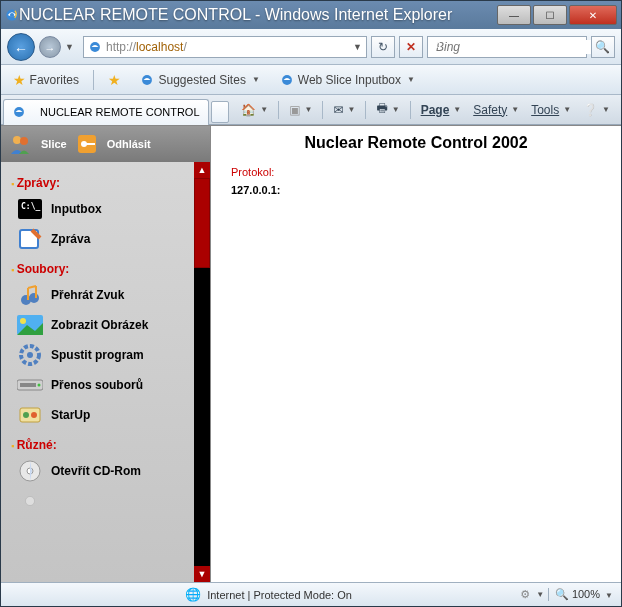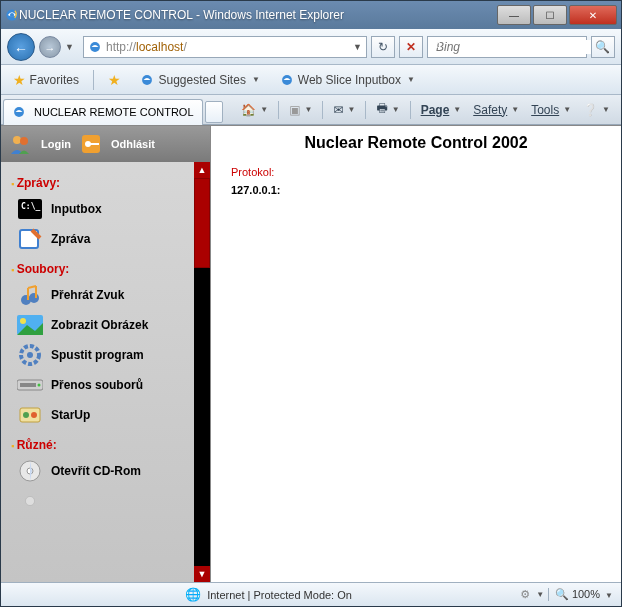--- a/index.html
+++ b/index.html
@@ -20,21 +20,21 @@
   flex-direction: column;
 }
 .titlebar {
   height: 28px;
   background: linear-gradient(#6b8bb0, #5a7a9c);
   display: flex;
   align-items: center;
   padding: 0 4px;
   color: #fff;
 }
-.titlebar .title { flex: 1; font-size: 12px; text-shadow: 0 1px 2px rgba(0,0,0,.4); }
+.titlebar .title { flex: 1; font-size: 16px; text-shadow: 0 1px 2px rgba(0,0,0,.4); }
 .ctrlbtn {
   width: 34px; height: 20px;
   background: linear-gradient(#dedede,#bcbcbc);
   border: 1px solid #666;
   margin-left: 2px;
   display: inline-flex; align-items: center; justify-content: center;
   font-size: 10px; color: #333;
   border-radius: 2px;
 }
 .ctrlbtn.close { background: linear-gradient(#e06a5a,#c03020); color: #fff; width: 48px; }
@@ -82,21 +82,21 @@
 .star { color:#f0b020;font-size:14px; }
 .dd { font-size:8px;color:#555;margin-left:2px; }
 .tabrow {
   height: 30px; background: linear-gradient(#e8eef4,#d0dae4);
   border-bottom:1px solid #98a8b8;
   display:flex; align-items:center; padding:0 2px;
 }
 .tab {
   height:26px; background:linear-gradient(#fff,#eef4fa);
   border:1px solid #a0b0c0; border-bottom:none; border-radius:3px 3px 0 0;
-  display:inline-flex; align-items:center; padding:0 8px; gap:8px; font-size:11px;
+  display:inline-flex; align-items:center; padding:0 8px; gap:14px; font-size:11px;
   margin-top:4px;
 }
 .tabtools { margin-left:auto; display:flex; align-items:center; gap:2px; padding-right:4px;}
 .tbtn { padding:3px 5px; color:#345; font-size:12px; display:inline-flex;align-items:center;gap:2px;}
 .tbtn .dd{font-size:8px;}
 .sep { width:1px;height:18px;background:#a8b8c8;margin:0 3px;}
 .content {
   flex:1; background:#fff; display:flex; overflow:hidden; border-top:1px solid #888;
   position: relative;
 }
@@ -259,21 +259,21 @@
     <div class="sidebar">
       <div class="sb-top">
         <span class="icon">
             <svg width="24" height="24" viewBox="0 0 24 24">
               <circle cx="8" cy="8" r="4" fill="#f0b050"></circle>
               <circle cx="15" cy="9" r="4" fill="#e07030"></circle>
               <path d="M2 22 Q8 14 14 22" fill="#4080d0"></path>
               <path d="M10 22 Q15 15 20 22" fill="#50a050"></path>
             </svg>
           </span>
-        <span>Login</span>
+        <span>Slice</span>
         <span class="icon">
             <svg width="24" height="24" viewBox="0 0 24 24">
               <rect x="3" y="3" width="18" height="18" rx="3" fill="#f0a030"></rect>
               <circle cx="9" cy="12" r="3" fill="#fff"></circle>
               <rect x="11" y="11" width="9" height="2" fill="#fff"></rect>
             </svg>
           </span>
         <span>Odhlásit</span>
       </div>
       <div class="sb-body">

